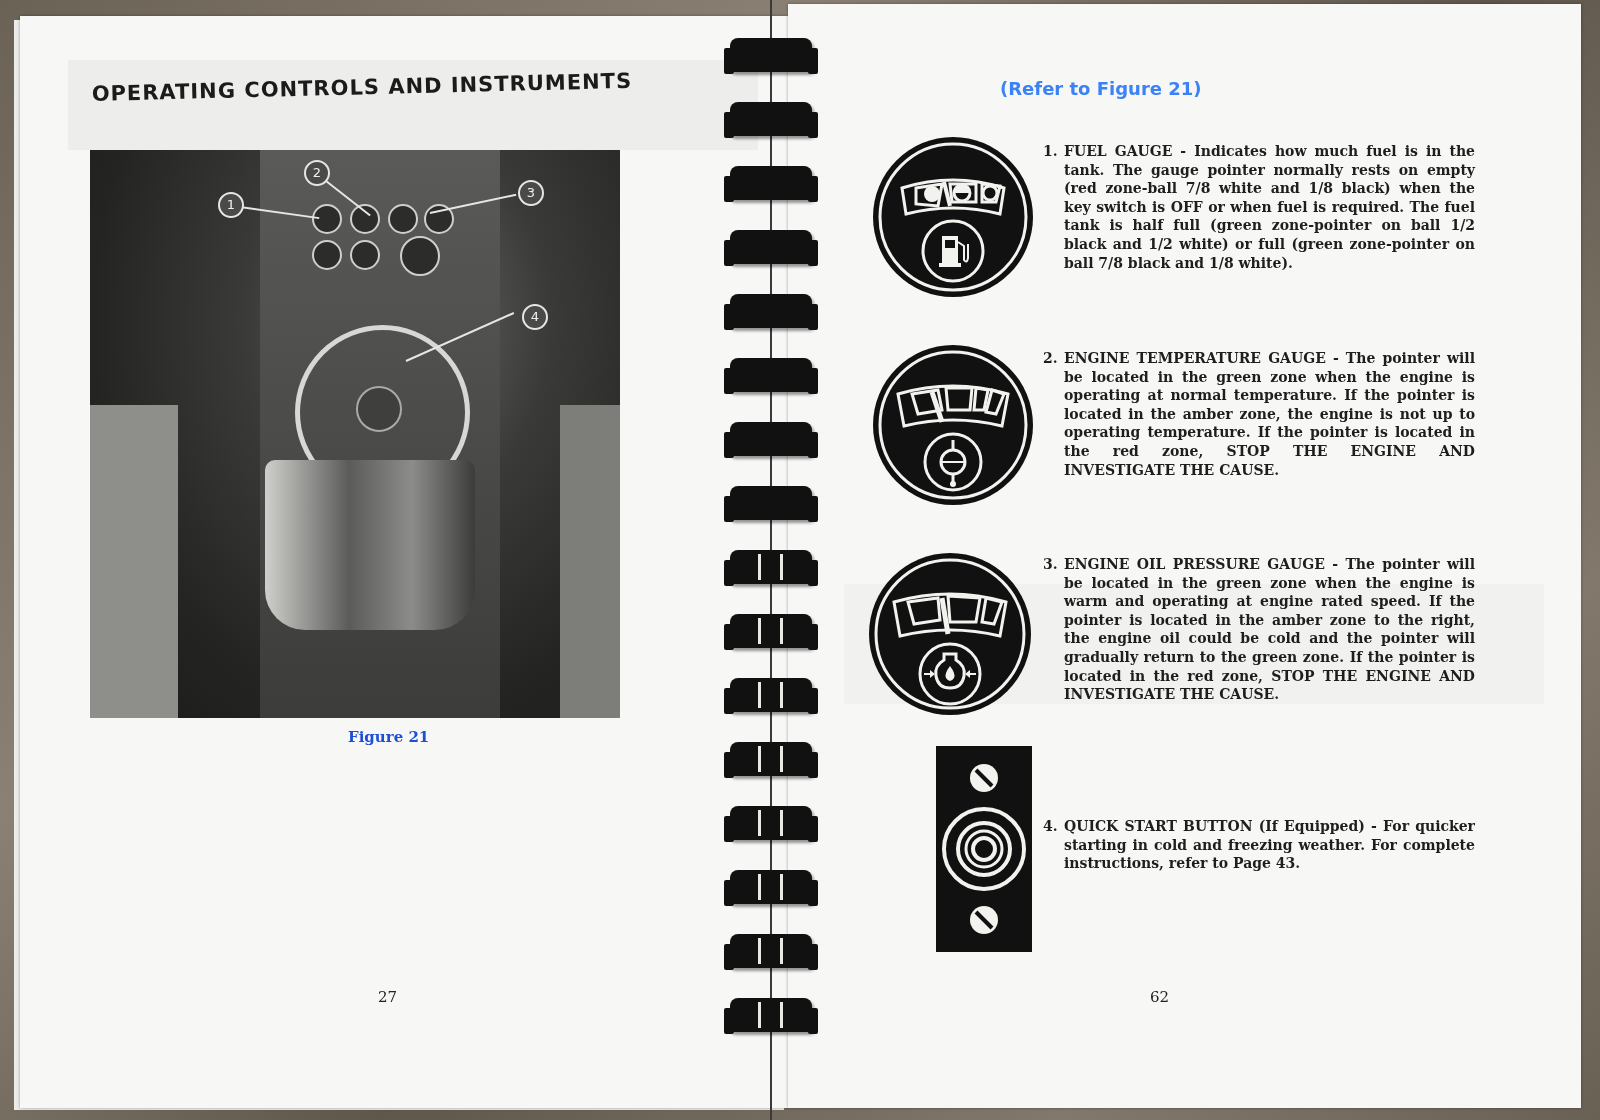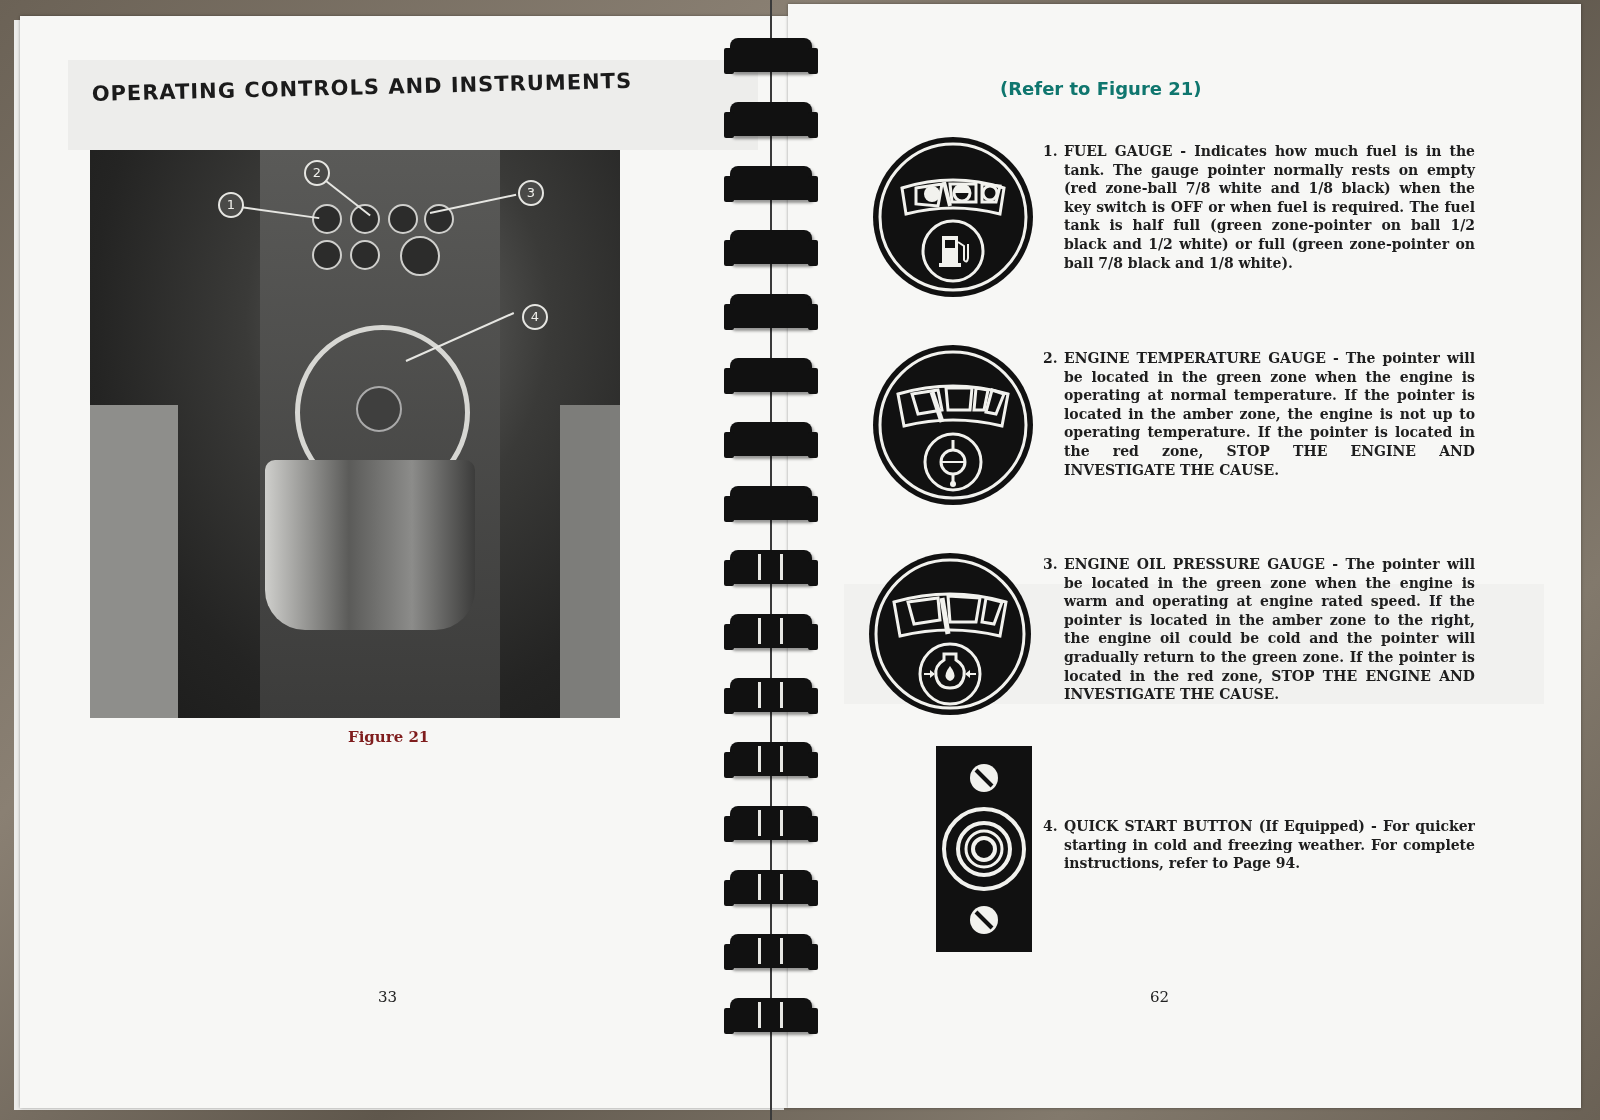--- a/index.html
+++ b/index.html
@@ -27,32 +27,32 @@
   .photo .console { position:absolute; left:170px; top:0; width:240px; height:568px; background:linear-gradient(#5a5a58,#3c3c3b); }
   .photo .gauge { position:absolute; width:26px; height:26px; border-radius:50%; border:2px solid #cfcfcc; background:#2c2c2b; }
   .photo .wheel { position:absolute; left:205px; top:175px; width:165px; height:165px; border-radius:50%; border:5px solid #d7d7d3; }
   .photo .hub { position:absolute; left:266px; top:236px; width:42px; height:42px; border-radius:50%; background:#3f3f3e; border:2px solid #aaa; }
   .photo .seat { position:absolute; left:175px; top:310px; width:210px; height:170px; background:linear-gradient(90deg,#cfcfcc,#5b5b59 40%,#8c8c8a 70%,#3c3c3b); border-radius:10px 10px 40px 40px; }
   .photo .panel-l { position:absolute; left:0; top:255px; width:88px; height:313px; background:#8e8e8b; }
   .photo .panel-r { position:absolute; left:470px; top:255px; width:60px; height:313px; background:#7d7d7a; }
   .callout { position:absolute; width:22px; height:22px; border-radius:50%; border:2px solid #e6e6e2; background:#4a4a48; color:#f0f0ec; font-family:"DejaVu Sans",sans-serif; font-size:13px; text-align:center; line-height:22px; }
   .leader { position:absolute; height:2px; background:#e6e6e2; transform-origin:left center; }
 
-  .fig-caption { position:absolute; left:328px; top:712px; font-size:15px; font-weight:bold; color:#7f1d1d; }
+  .fig-caption { position:absolute; left:328px; top:712px; font-size:15px; font-weight:bold; color:#1d4ed8; }
   .pg-num { position:absolute; font-size:15px; color:#222; }
 
   .binding-line { position:absolute; left:770px; top:0; width:2px; height:1120px; background:#3a3a3a; }
   .ring { position:absolute; left:730px; width:82px; height:34px; background:#111; border-radius:8px 8px 4px 4px; box-shadow:2px 3px 3px rgba(0,0,0,.4); }
   .ring::before { content:""; position:absolute; left:-6px; top:10px; width:10px; height:26px; background:#111; border-radius:2px; }
   .ring::after  { content:""; position:absolute; right:-6px; top:10px; width:10px; height:26px; background:#111; border-radius:2px; }
   .ring .hl { position:absolute; top:4px; width:3px; height:26px; background:#e8e8e4; }
 
   .right-title {
     position:absolute; left:1000px; top:78px;
-    font-family:"DejaVu Sans", sans-serif; font-weight:bold; font-size:18px; color:#0f766e;
+    font-family:"DejaVu Sans", sans-serif; font-weight:bold; font-size:18px; color:#3b82f6;
   }
   .entry { position:absolute; left:1043px; width:432px; font-size:14px; font-weight:bold; line-height:18.6px; color:#1e1e1e; text-align:justify; }
   .entry .num { position:absolute; left:0; top:0; }
   .entry .body { display:block; padding-left:21px; text-indent:0; }
   .icon-wrap { position:absolute; }
 </style>
 </head>
 <body>
 
 <div class="stack-left"></div>
@@ -81,21 +81,21 @@
     <div class="leader" style="left:340px;top:62px;width:88px;transform:rotate(-12deg);"></div>
     <div class="leader" style="left:316px;top:210px;width:118px;transform:rotate(-24deg);"></div>
 
     <div class="callout" style="left:128px;top:42px;">1</div>
     <div class="callout" style="left:214px;top:10px;">2</div>
     <div class="callout" style="left:428px;top:30px;">3</div>
     <div class="callout" style="left:432px;top:154px;">4</div>
   </div>
 
   <div class="fig-caption">Figure 21</div>
-  <div class="pg-num" style="left:358px;top:972px;">33</div>
+  <div class="pg-num" style="left:358px;top:972px;">27</div>
 </div>
 
 <div class="page page-right">
   <div class="ghost" style="left:56px;top:580px;width:700px;height:120px;opacity:.6"></div>
 </div>
 
 <div class="right-title">(Refer to Figure 21)</div>
 
 <div class="icon-wrap" style="left:872px;top:136px;">
   <svg width="162" height="162" viewBox="0 0 162 162">
@@ -177,21 +177,21 @@
 <div class="entry" style="top:349px;">
   <span class="num">2.</span>
   <span class="body">ENGINE TEMPERATURE GAUGE - The pointer will be located in the green zone when the engine is operating at normal temperature. If the pointer is located in the amber zone, the engine is not up to operating temperature. If the pointer is located in the red zone, STOP THE ENGINE AND INVESTIGATE THE CAUSE.</span>
 </div>
 <div class="entry" style="top:555px;">
   <span class="num">3.</span>
   <span class="body">ENGINE OIL PRESSURE GAUGE - The pointer will be located in the green zone when the engine is warm and operating at engine rated speed. If the pointer is located in the amber zone to the right, the engine oil could be cold and the pointer will gradually return to the green zone. If the pointer is located in the red zone, STOP THE ENGINE AND INVESTIGATE THE CAUSE.</span>
 </div>
 <div class="entry" style="top:817px;">
   <span class="num">4.</span>
-  <span class="body">QUICK START BUTTON (If Equipped) - For quicker starting in cold and freezing weather. For complete instructions, refer to Page 94.</span>
+  <span class="body">QUICK START BUTTON (If Equipped) - For quicker starting in cold and freezing weather. For complete instructions, refer to Page 43.</span>
 </div>
 
 <div class="pg-num" style="left:1150px;top:988px;">62</div>
 
 <div class="binding-line"></div>
 <div class="ring" style="top:38px;"></div>
 <div class="ring" style="top:102px;"></div>
 <div class="ring" style="top:166px;"></div>
 <div class="ring" style="top:230px;"></div>
 <div class="ring" style="top:294px;"></div>

